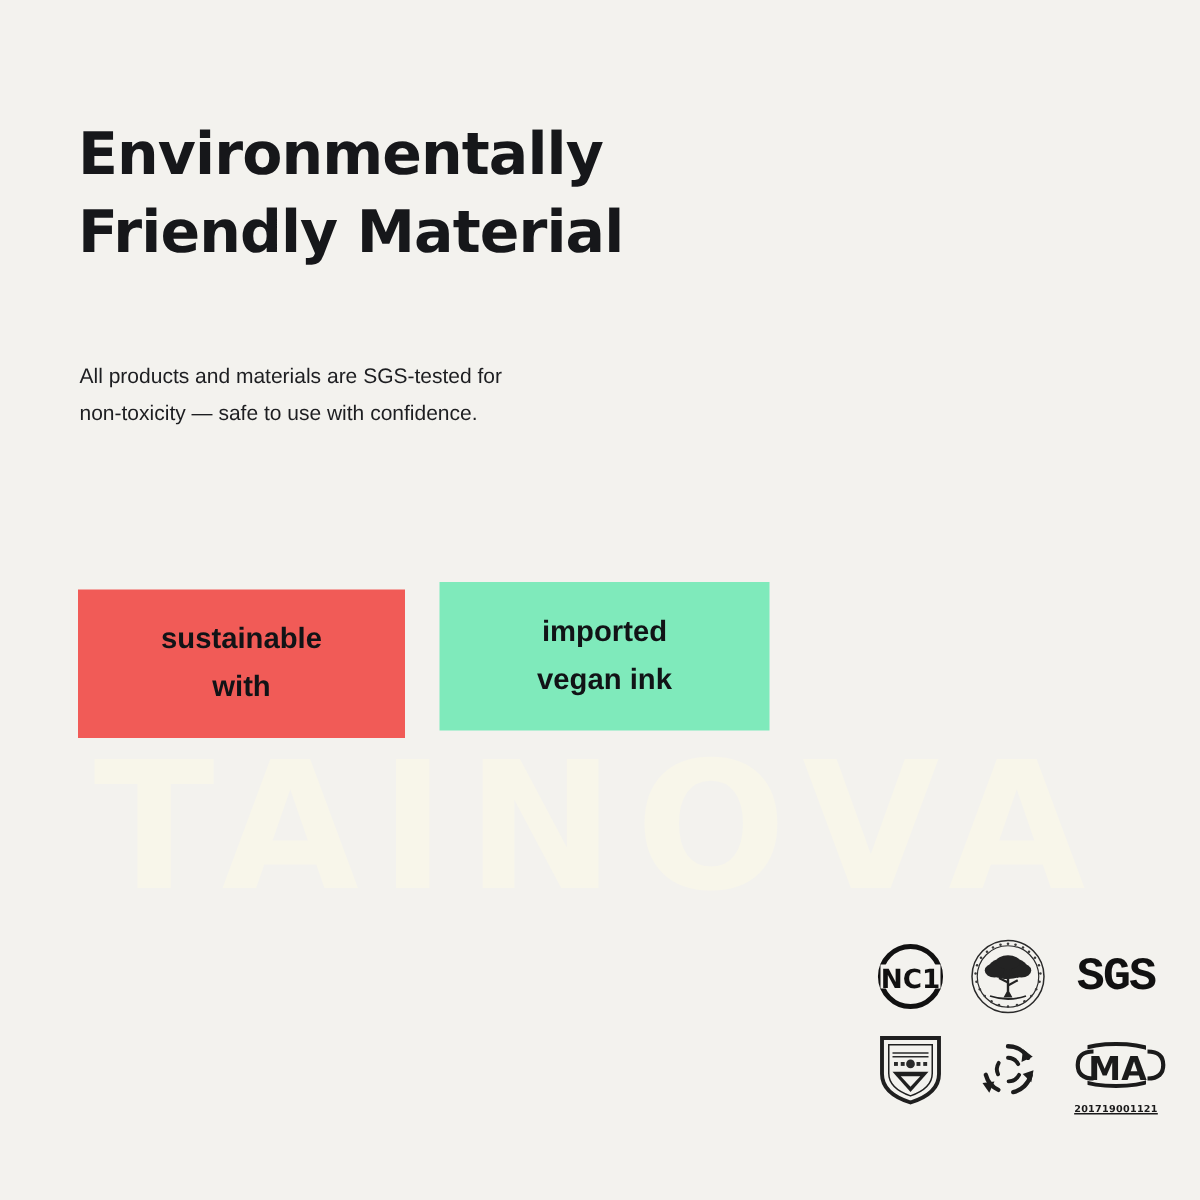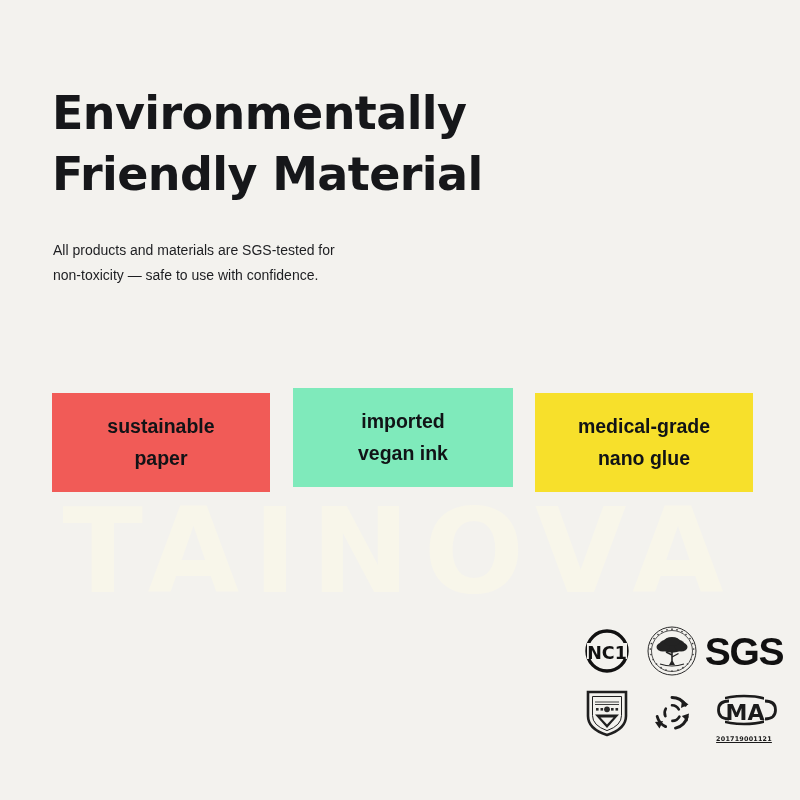--- a/index.html
+++ b/index.html
@@ -40,21 +40,21 @@
   }
 
   
   .heading {
     position: absolute;
     left: 52px;
     top: 52px;
     width: 620px;
     font-family: "DejaVu Sans", sans-serif;
     font-weight: 700;
-    font-size: 46px;
+    font-size: 39px;
     line-height: 1.32;
     letter-spacing: -0.6px;
     color: #16171a;
   }
   .heading .line {
     display: block;
   }
 
   
   .subcopy {
@@ -130,23 +130,23 @@
     text-align: center;
     font-family: "DejaVu Sans", sans-serif;
     font-weight: 700;
     font-size: 6.4px;
     letter-spacing: 0.2px;
     color: #1a1a1a;
     white-space: nowrap;
     text-decoration: underline;
   }
   .sgstext {
-    font-family: Liberation Sans, sans-serif;
-    font-weight: 700;
-    font-size: 39px;
+    font-family: Liberation Mono, monospace;
+    font-weight: 700;
+    font-size: 31px;
     letter-spacing: -1.2px;
     color: #111;
     line-height: 1;
   }
 </style>
 </head>
 <body style="background: rgb(243, 242, 238);">
 
 <div class="canvas" style="background: rgb(243, 242, 238);">
 
@@ -159,32 +159,28 @@
 
   <div class="subcopy">
     <span class="line">All products and materials are SGS-tested for</span>
     <span class="line">non-toxicity — safe to use with confidence.</span>
   </div>
 
   <div class="chips">
 
     <div class="chip chip-1" style="background: rgb(241, 91, 87);">
       <span class="l1">sustainable</span>
-      <span class="l2">paper</span>
+      <span class="l2">with</span>
     </div>
 
     <div class="chip chip-2" style="background: rgb(127, 234, 187);">
       <span class="l1">imported</span>
       <span class="l2">vegan ink</span>
     </div>
 
-    <div class="chip chip-3" style="background: rgb(247, 224, 43);">
-      <span class="l1">medical-grade</span>
-      <span class="l2">nano glue</span>
-    </div>
 
   </div>
 
   <div class="certs">
 
     <div class="cert">
       <svg width="48" height="48" viewBox="0 0 48 48" aria-hidden="true">
         <circle cx="24" cy="24" r="20" fill="none" stroke="#111" stroke-width="3.4"></circle>
         <rect x="4" y="16" width="40" height="16" fill="#f3f2ee"></rect>
         <text x="24" y="31.5" text-anchor="middle" font-family="DejaVu Sans, sans-serif" font-size="17.5" font-weight="700" fill="#111">NC1</text>

